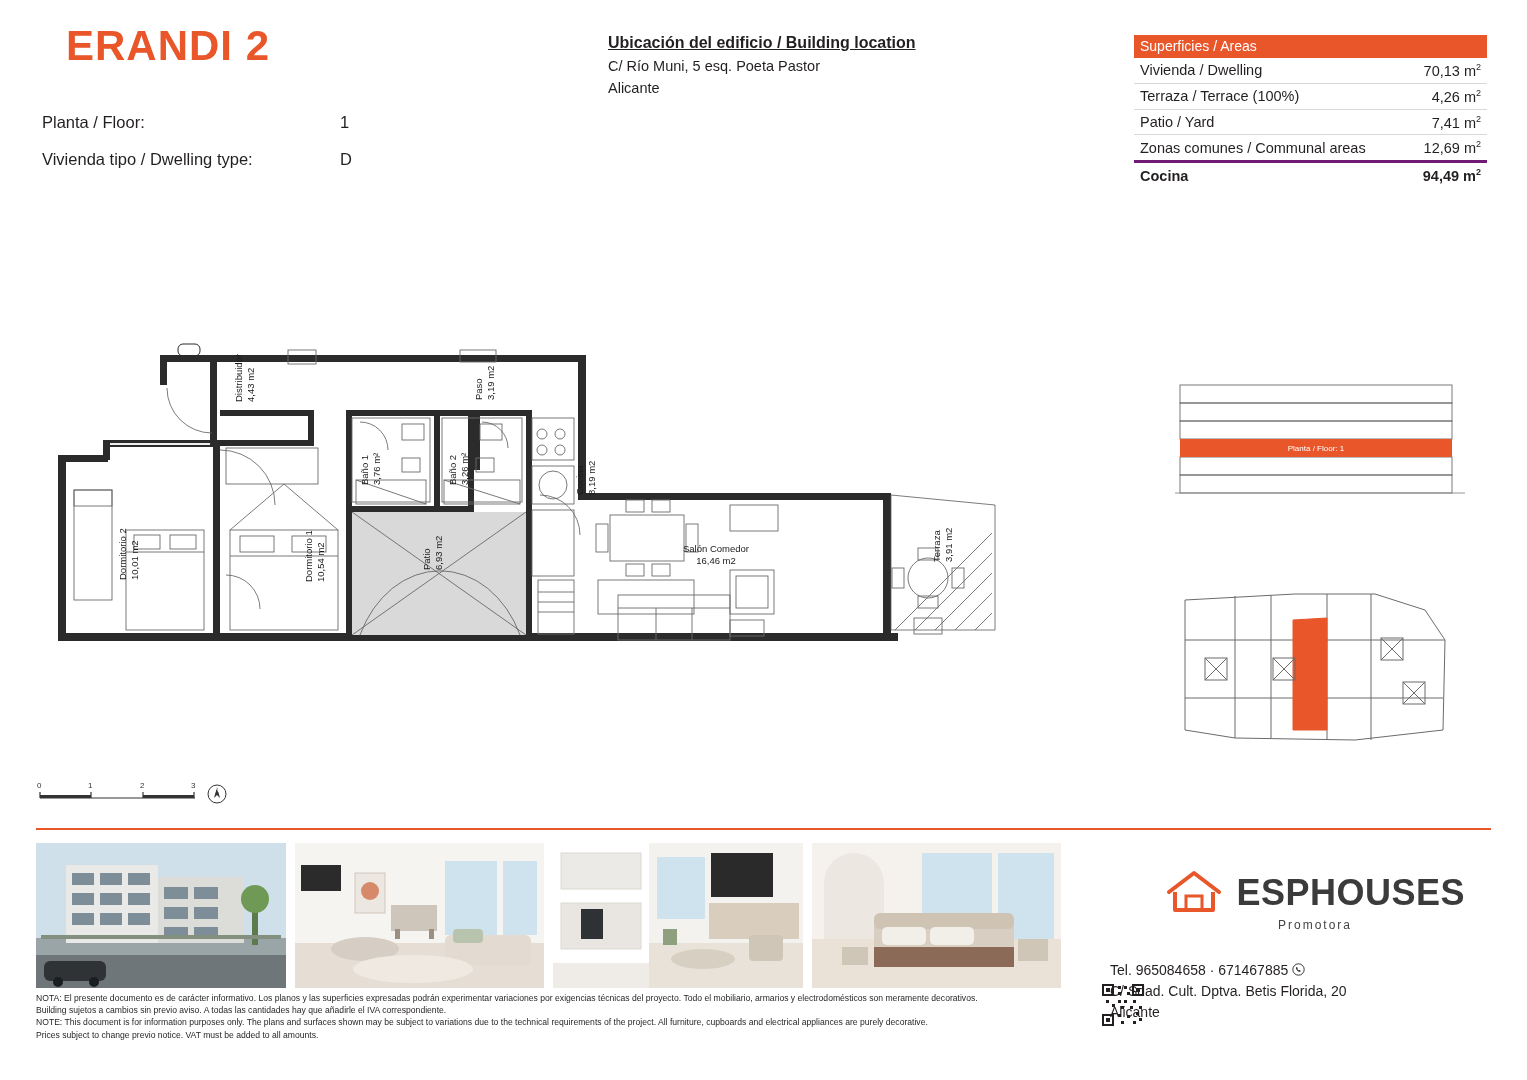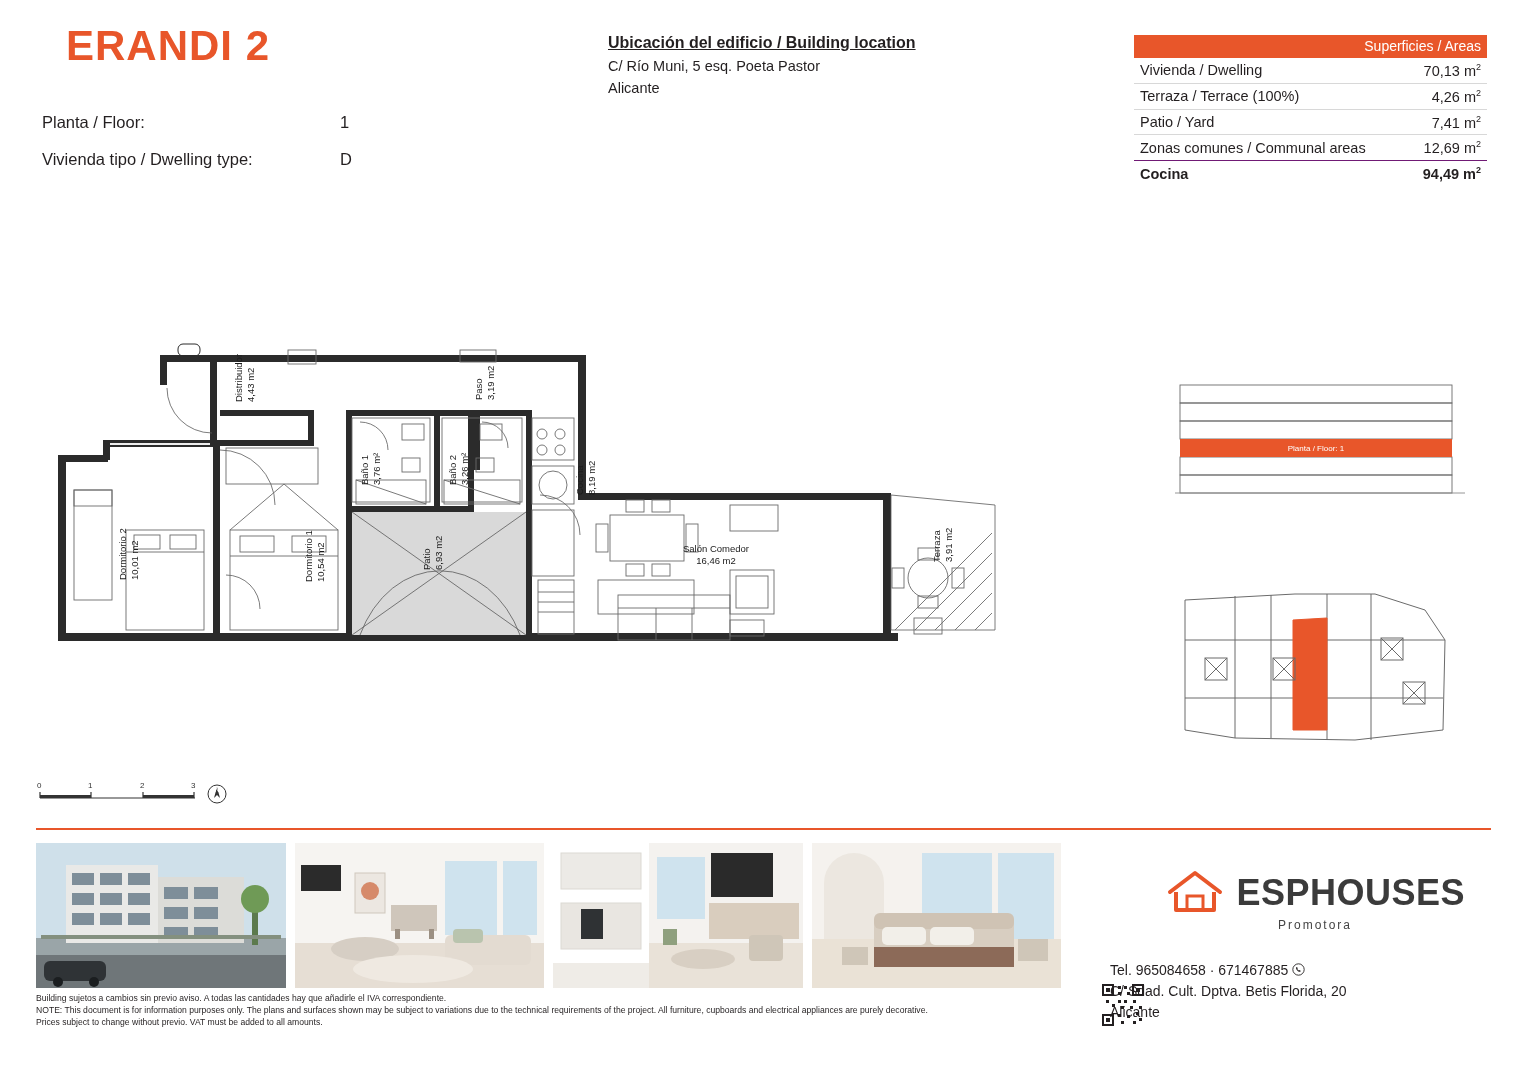--- a/index.html
+++ b/index.html
@@ -33,27 +33,27 @@
     position: absolute; left: 608px; top: 34px;
     font-size: 16px; font-weight: bold; text-decoration: underline;
   }
   .loc-line1 { position: absolute; left: 608px; top: 58px; font-size: 14.5px; }
   .loc-line2 { position: absolute; left: 608px; top: 80px; font-size: 14.5px; }
 
   
   .areas { position: absolute; left: 1134px; top: 35px; width: 353px; }
   .areas-head {
     background: #E8562A; color: #ffffff;
-    font-size: 14px; padding: 3px 6px 4px 6px; text-align: right;
+    font-size: 14px; padding: 3px 6px 4px 6px;
   }
   .areas table { width: 100%; border-collapse: collapse; font-size: 14.5px; }
   .areas td { padding: 4px 6px 4px 6px; border-bottom: 1px solid #d8d8d8; }
   .areas td.val { text-align: right; white-space: nowrap; }
   .areas tr.total td { font-weight: bold; border-bottom: none; border-top: 1px solid #555; }
-  .areas tr.last-row td { border-bottom: 1px solid #701a75; }
+  .areas tr.last-row td { border-bottom: 3px solid #701a75; }
   sup { font-size: 9px; vertical-align: super; }
 
   
   .plan { position: absolute; left: 30px; top: 330px; width: 1000px; height: 500px; }
   .plan svg { display: block; }
 
   .scalebar { position: absolute; left: 35px; top: 780px; width: 220px; height: 40px; }
 
   
   .elev { position: absolute; left: 1175px; top: 380px; width: 280px; height: 130px; }
@@ -64,21 +64,21 @@
 
   
   .photos { position: absolute; left: 36px; top: 843px; width: 1025px; height: 145px; display: flex; gap: 9px; }
   .photo { width: 250px; height: 145px; position: relative; overflow: hidden; background: #dfe3e6; }
 
   
   .notes { position: absolute; left: 36px; top: 992px; width: 1030px; font-size: 8.6px; line-height: 1.42; color: #231f20; }
 
   
   .logo-block { position: absolute; left: 1165px; top: 868px; width: 300px; text-align: center; }
-  .logo-row { display: flex; align-items: center; justify-content: flex-end; gap: 12px; }
+  .logo-row { display: flex; align-items: center; justify-content: space-between; gap: 12px; }
   .logo-text { font-size: 36px; font-weight: bold; letter-spacing: 0.5px; color: #3b3b3b; }
   .logo-sub { font-size: 12px; color: #444; letter-spacing: 2px; margin-top: 0px; }
   .contact { position: absolute; left: 1110px; top: 960px; width: 400px; text-align: left; font-size: 14px; line-height: 1.5; }
   .qr { position: absolute; left: 1100px; top: 982px; width: 46px; height: 46px; }
 </style>
 </head>
 <body>
 
 <div class="header">
   <div class="brand-title">ERANDI 2</div>
@@ -485,23 +485,24 @@
       <rect x="118" y="84" width="44" height="18" rx="5" fill="#f2efe9"></rect>
       <rect x="62" y="104" width="140" height="20" fill="#8c6a58"></rect>
       <rect x="206" y="96" width="30" height="22" fill="#cfc6b8"></rect>
       <rect x="30" y="104" width="26" height="18" fill="#cfc6b8"></rect>
     </svg>
   </div>
 
 </div>
 
 <div class="notes">
+  <div>NOTA: El presente documento es de carácter informativo. Los planos y las superficies expresadas podrán experimentar variaciones por exigencias técnicas del proyecto. Todo el mobiliario, armarios y electrodomésticos son meramente decorativos.</div>
   <div>Building sujetos a cambios sin previo aviso. A todas las cantidades hay que añadirle el IVA correspondiente.</div>
   <div>NOTE: This document is for information purposes only. The plans and surfaces shown may be subject to variations due to the technical requirements of the project. All furniture, cupboards and electrical appliances are purely decorative.</div>
-  <div>Prices subject to change without previo. VAT must be added to all amounts.</div>
+  <div>Prices subject to change previo notice. VAT must be added to all amounts.</div>
 </div>
 
 <div class="logo-block">
   <div class="logo-row">
     <span>
       <svg width="58" height="46" viewBox="0 0 58 46" xmlns="http://www.w3.org/2000/svg">
         <path d="M4,24 L29,5 L54,24" fill="none" stroke="#E8562A" stroke-width="4" stroke-linecap="round" stroke-linejoin="round"></path>
         <path d="M10,24 L10,42 L48,42 L48,24" fill="none" stroke="#E8562A" stroke-width="4" stroke-linejoin="round"></path>
         <rect x="21" y="28" width="16" height="14" fill="none" stroke="#E8562A" stroke-width="3"></rect>
       </svg>

